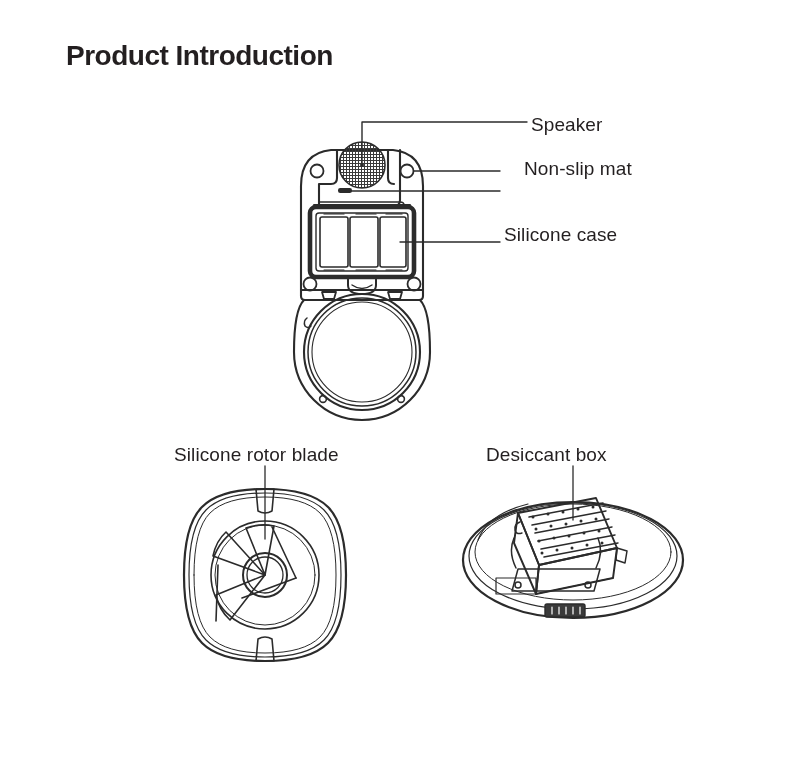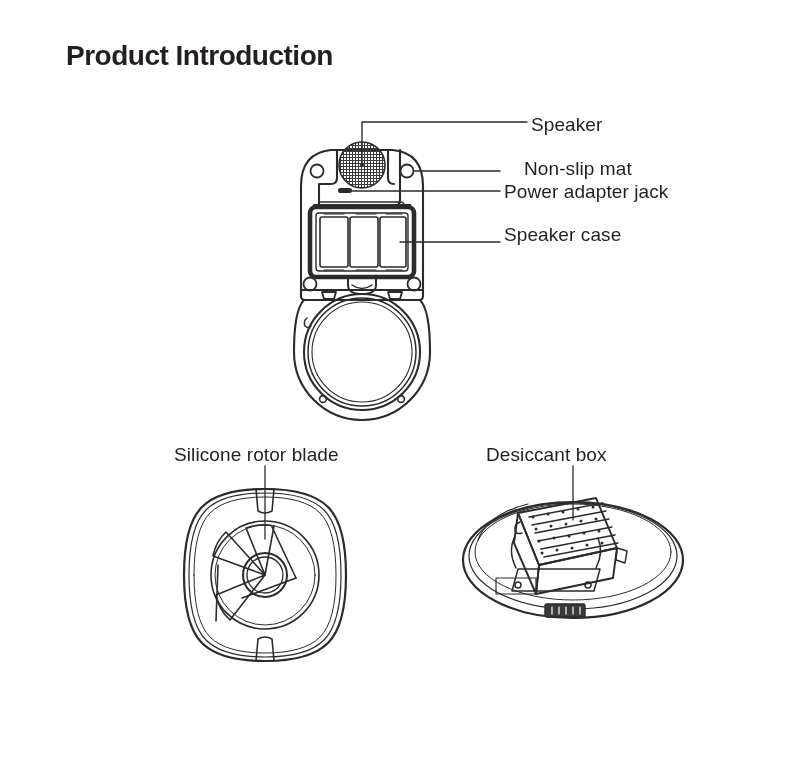--- a/index.html
+++ b/index.html
@@ -289,21 +289,20 @@
 
       <path d="M573 466 V520" stroke-width="1.3"></path>
 
     </g>
   </svg>
 
   <div class="callout-label" id="lbl-speaker">Speaker</div>
 
   <div class="callout-label" id="lbl-nonslip">Non-slip mat</div>
 
-  <div class="callout-label" id="lbl-power">Power adapter jack</div>
-
-  <div class="callout-label" id="lbl-battery">Speaker case</div>
+
+  <div class="callout-label" id="lbl-battery">Silicone case</div>
 
   <div class="callout-label" id="lbl-rotor">Silicone rotor blade</div>
 
   <div class="callout-label" id="lbl-desiccant">Desiccant box</div>
 
 </div>
 
 </body></html>

